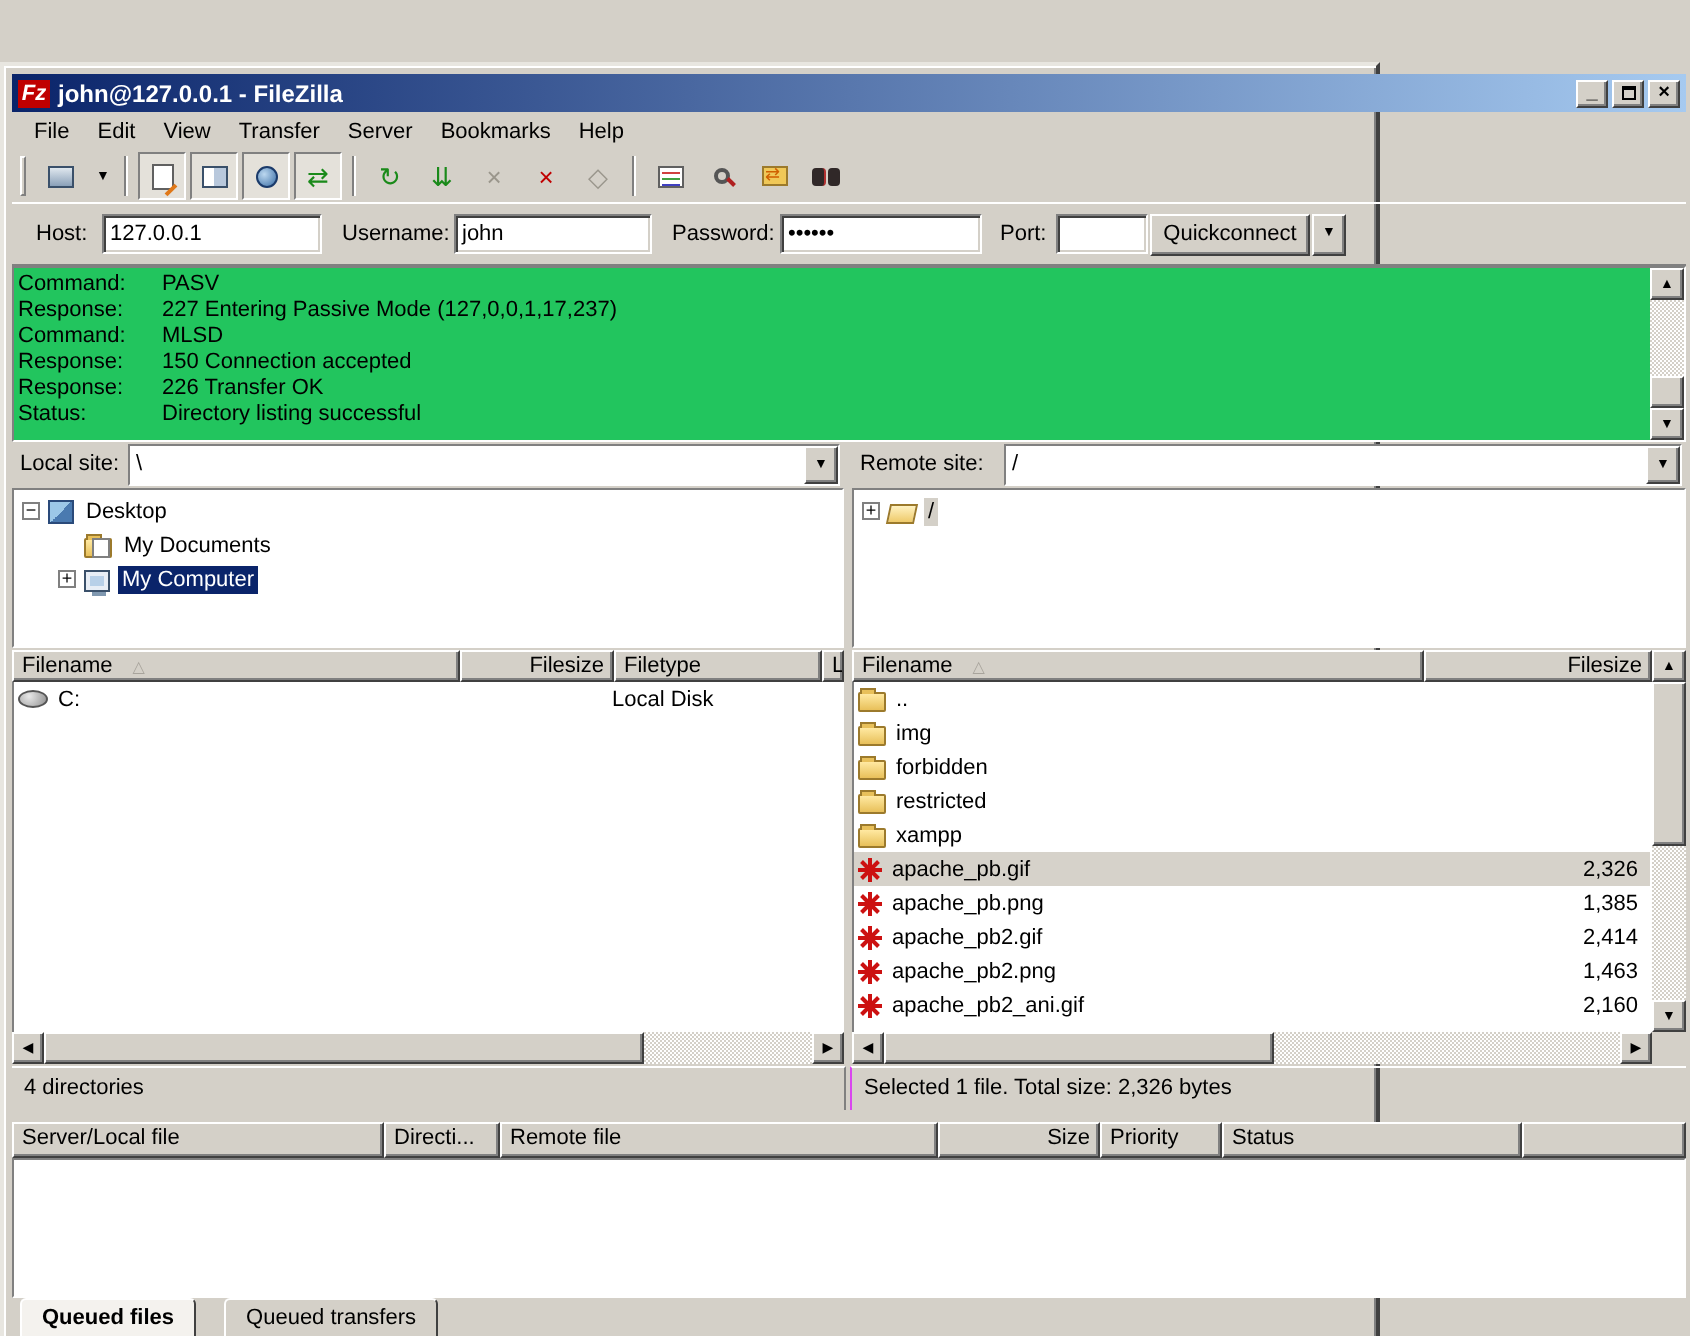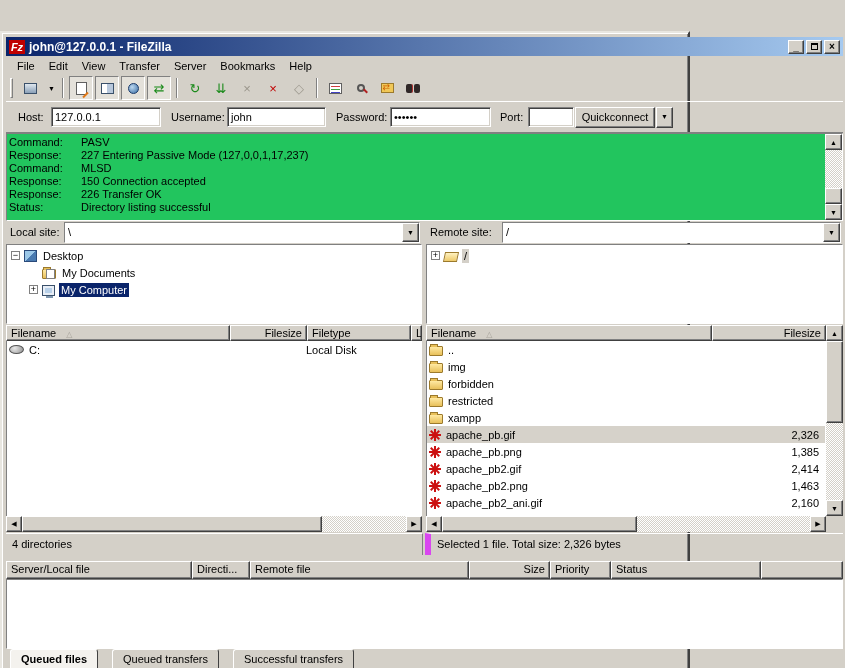--- a/index.html
+++ b/index.html
@@ -123,21 +123,21 @@
   .icon-apache::before, .icon-apache::after { content:''; position:absolute; left:5px; top:0; width:2px; height:12px; background:#cc1111; }
   .icon-apache::before { transform:rotate(45deg); } .icon-apache::after { transform:rotate(-45deg); }
   .icon-disk { width:15px; height:9px; border-radius:50%; background:radial-gradient(circle at 35% 30%,#e8e8e8,#909090); border:1px solid #555; }
   .icon-desktop { width:13px; height:12px; background:linear-gradient(135deg,#9cc8e8 50%,#4a7ab0 50%); border:1px solid #2a4a7a; }
   .icon-computer { width:13px; height:11px; border:1px solid #3a506a; background:#b8d0e8; box-shadow:inset 0 0 0 2px #e8eef6; position:relative; margin-top:1px; }
   .icon-computer::after { content:''; position:absolute; left:3px; bottom:-3px; width:7px; height:2px; background:#8098b0; }
 
   
   .pstatus { top:500px; height:22px; padding:4px 0 0 6px; border-top:1px solid #fff; }
   #local-status { left:4px; width:417px; border-right:1px solid #808080; }
-  #remote-status { left:423px; width:418px; border-left:6px solid #d946ef; }
+  #remote-status { left:423px; width:418px; border-left:1px solid #d946ef; }
   .hscrollband { top:483px; }
   #local-hscroll { left:4px; width:416px; } #remote-hscroll { left:424px; width:400px; }
   #remote-vscroll { top:292px; left:824px; height:191px; }
 
   
   #queue-header { top:528px; left:4px; width:837px; height:18px; display:flex; }
   #queue-body { top:546px; left:4px; width:837px; height:70px; background:#fff; border:1px solid; border-color:#808080 #fff #fff #808080; }
 
   
   #tabs { top:616px; left:4px; height:21px; display:flex; align-items:flex-start; padding-left:4px;gap:12px; }
@@ -487,21 +487,20 @@
   </div>
 
   <div id="queue-body" class="abs"></div>
 
   <div id="tabs" class="abs">
 
       <div class="tab active">Queued files</div>
 
       <div class="tab">Queued transfers</div>
 
-      <div class="tab">Successful transfers</div>
 
   </div>
 
   <div id="statusbar" class="abs">
     <div id="sb-left"></div>
     <div class="sbsep"></div>
     <div id="transfer-type">A</div>
     <div id="speed-limit">500</div>
     <div id="queue-box" class="abs-none">Queue: empty</div>
     <div class="led" id="led-recv"></div>

